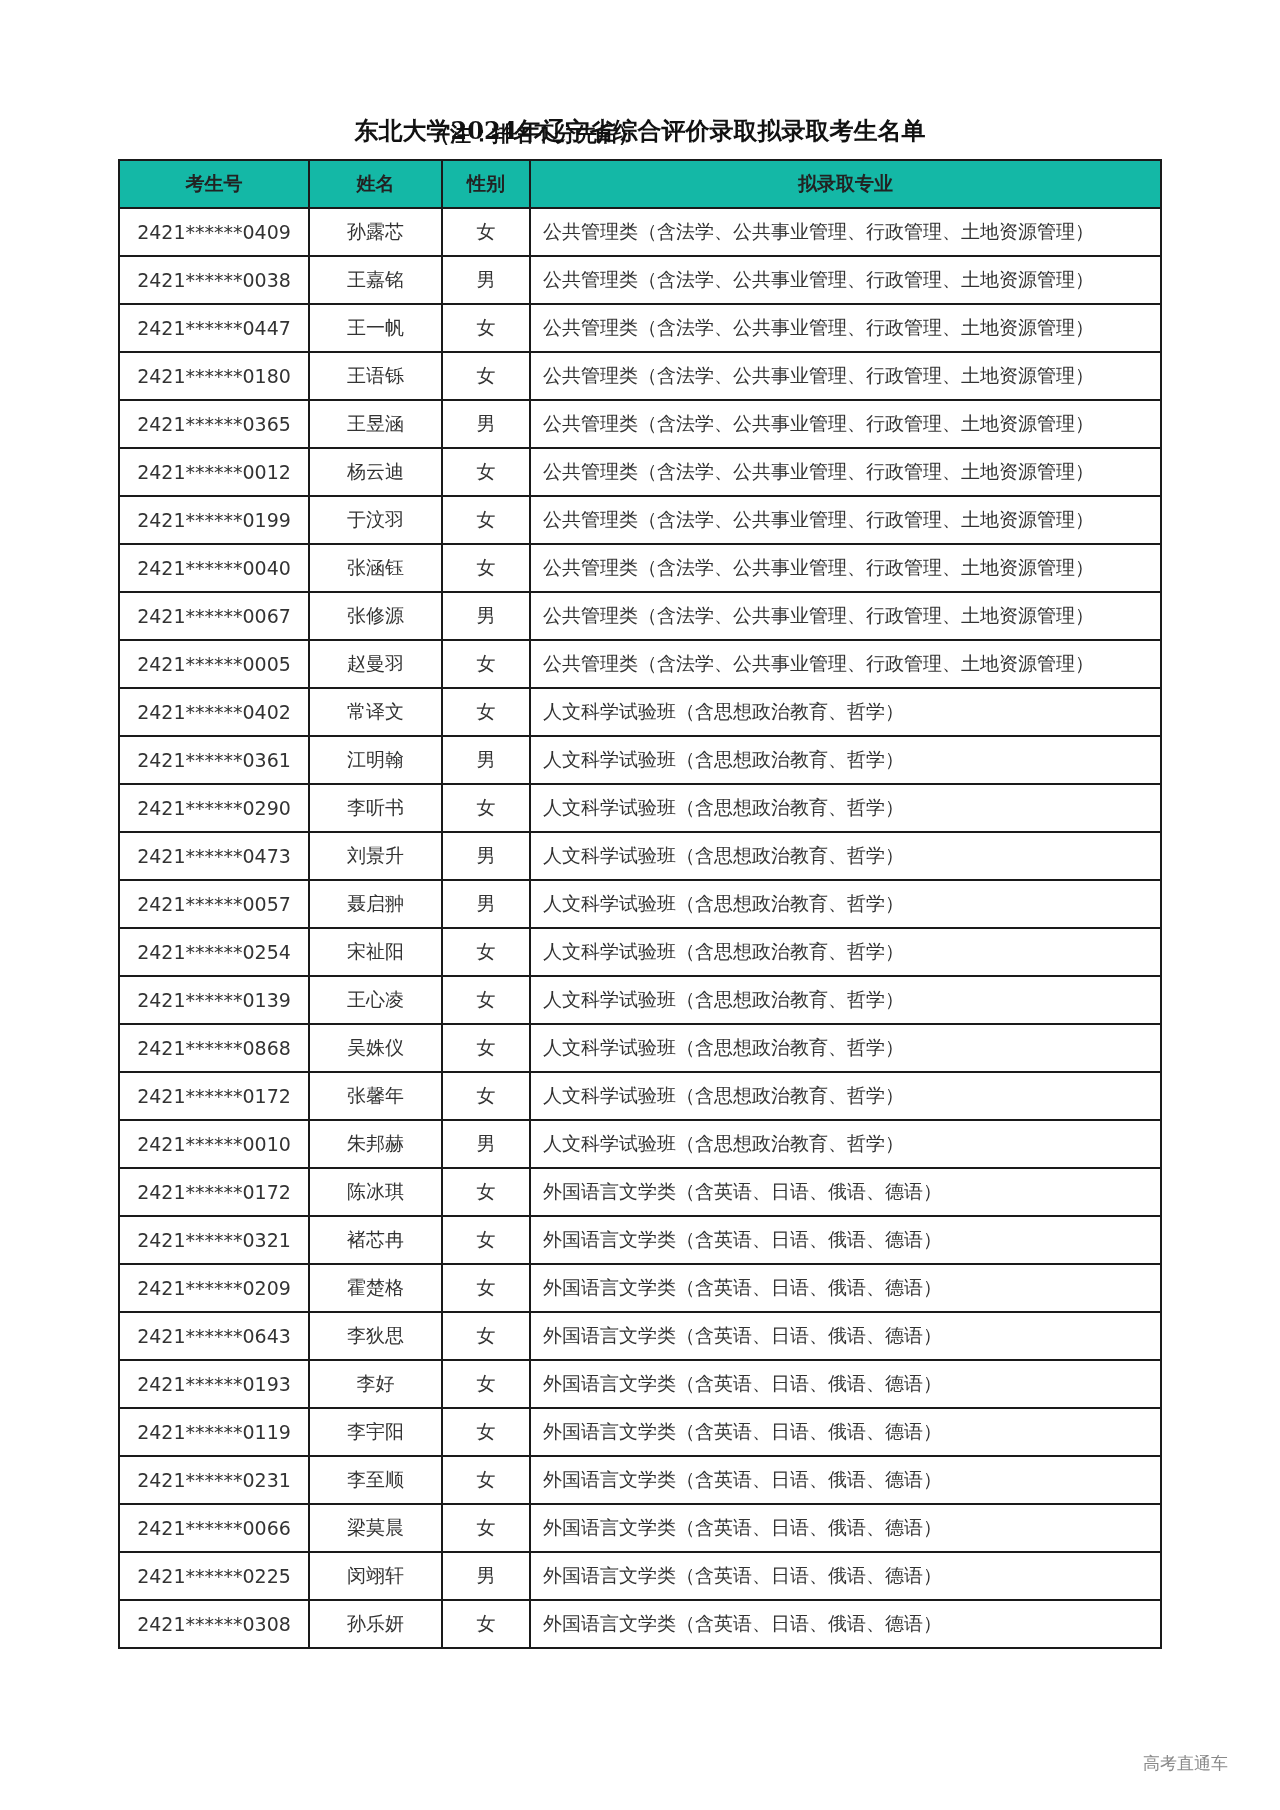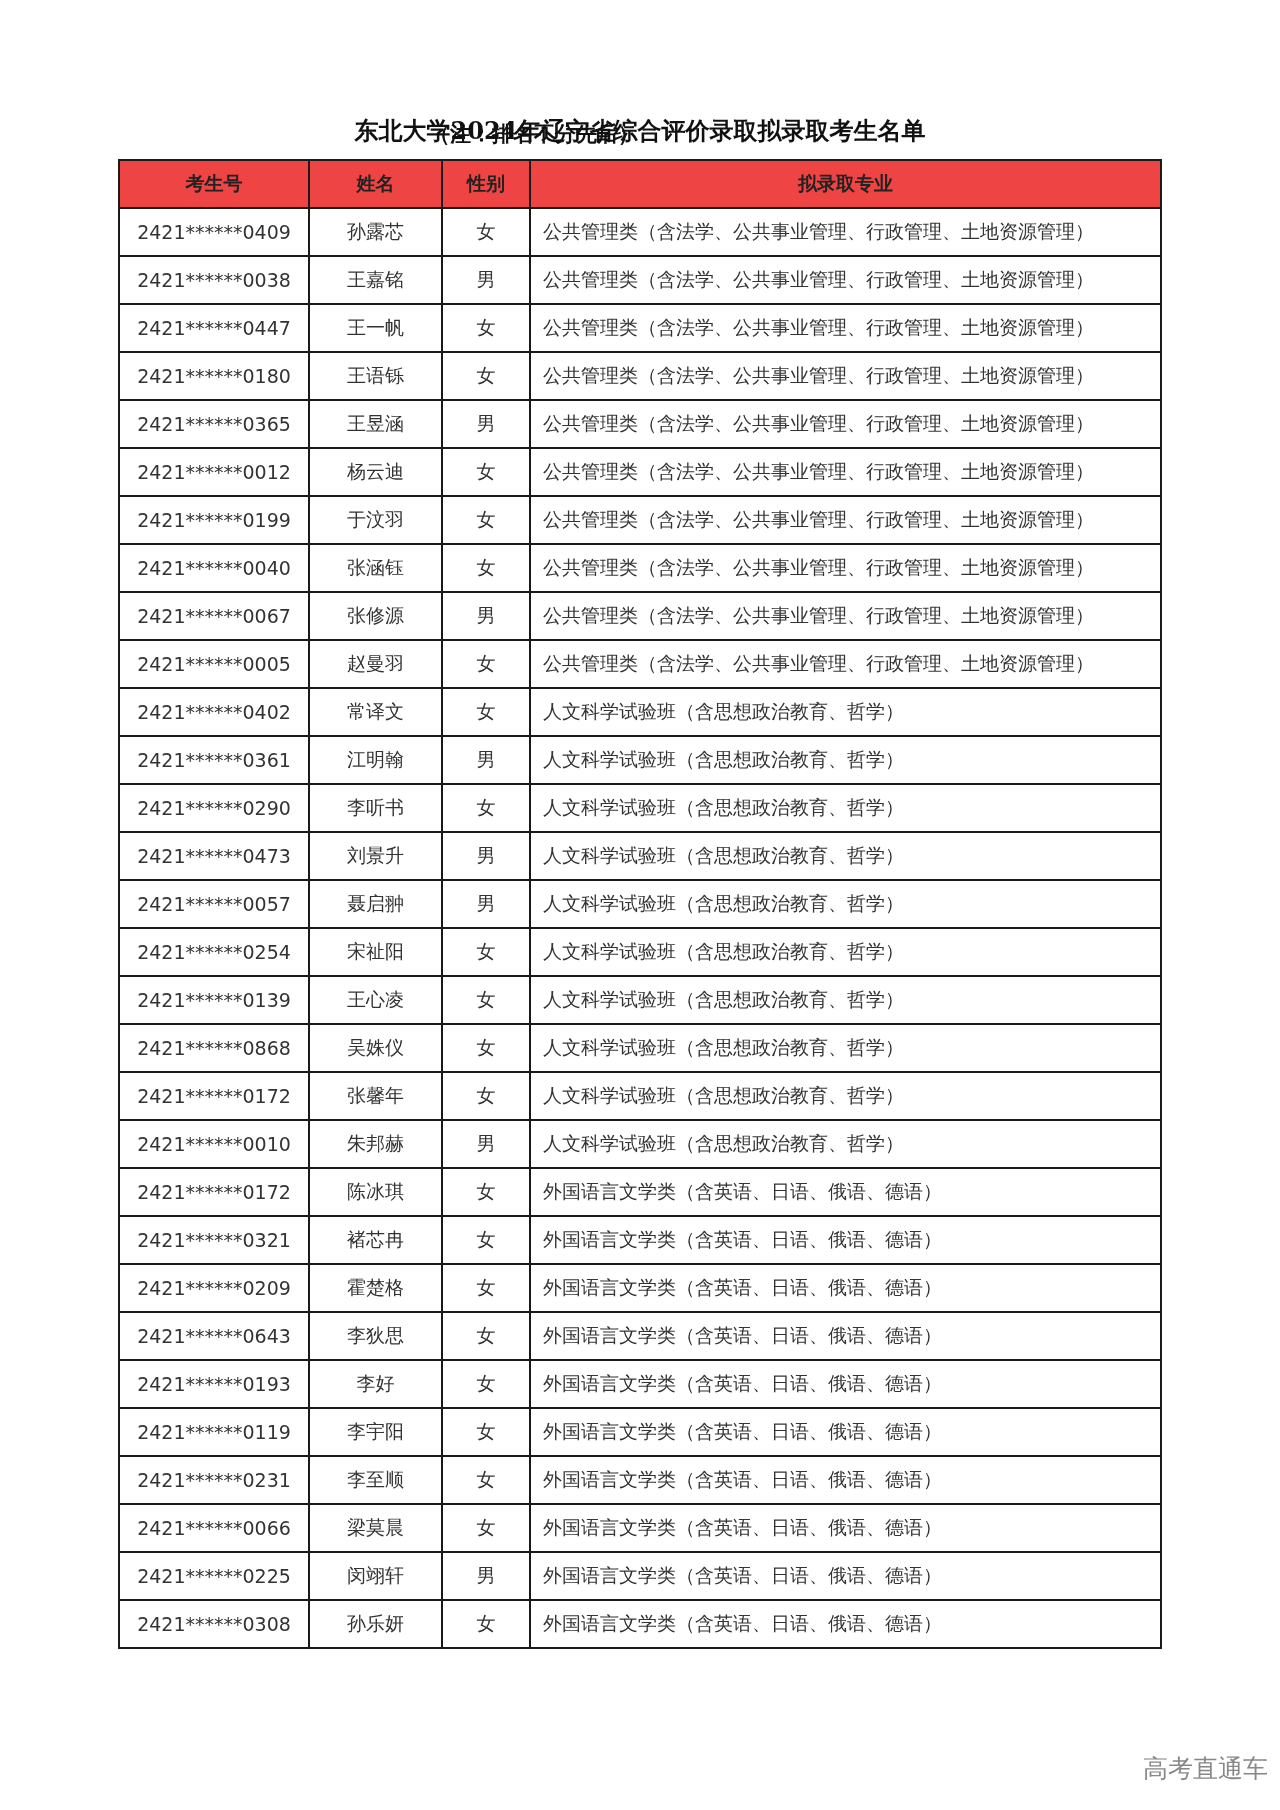--- a/index.html
+++ b/index.html
@@ -7,25 +7,25 @@
          font-family: "DejaVu Sans", "Liberation Sans", sans-serif; color: #222; }
   .title { position: absolute; left: 0; top: 64px; width: 1280px; text-align: center;
            font-family: "DejaVu Serif", "Liberation Serif", serif; font-weight: bold;
            font-size: 24px; line-height: 46px; color: #111; letter-spacing: 0px; margin-top: 44px; }
   .note { position: absolute; left: 0; top: 120px; width: 1068px; text-align: center;
           font-weight: bold; font-size: 21px; line-height: 28px; color: #111; }
   table.roster { position: absolute; left: 118px; top: 159px; width: 1042px;
                  border-collapse: collapse; table-layout: fixed; }
   table.roster th, table.roster td { border: 2px solid #1a1a1a; height: 46px; padding: 0;
                  font-size: 19px; color: #333; white-space: nowrap; overflow: hidden; }
-  table.roster th { background: #ef4444; font-weight: bold; color: #222; text-align: center; height: 46px; }
+  table.roster th { background: #14b8a6; font-weight: bold; color: #222; text-align: center; height: 46px; }
   table.roster td.c { text-align: center; }
   table.roster td.major { text-align: left; padding-left: 12px; }
   col.c1 { width: 190px; } col.c2 { width: 133px; } col.c3 { width: 88px; } col.c4 { width: 631px; }
-  .watermark { position: absolute; left: 1143px; top: 1752px; font-size: 25px; color: #888; }
+  .watermark { position: absolute; left: 1143px; top: 1752px; font-size: 17px; color: #888; }
 </style>
 </head>
 <body>
 
 <div class="title">东北大学2024年辽宁省综合评价录取拟录取考生名单</div>
 <div class="note">（注：排名不分先后）</div>
 
 <table class="roster">
   <colgroup>
       <col class="c1">

